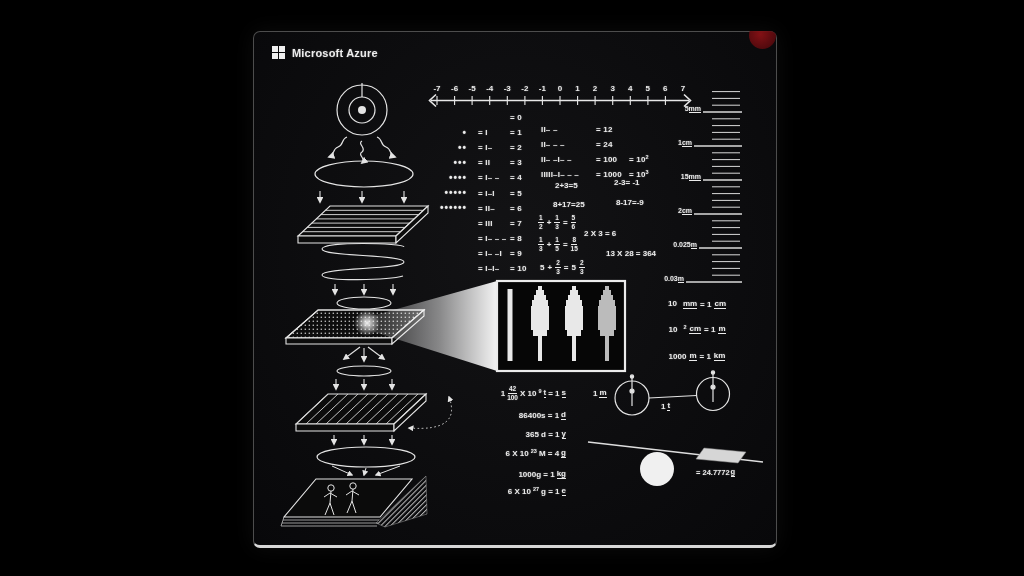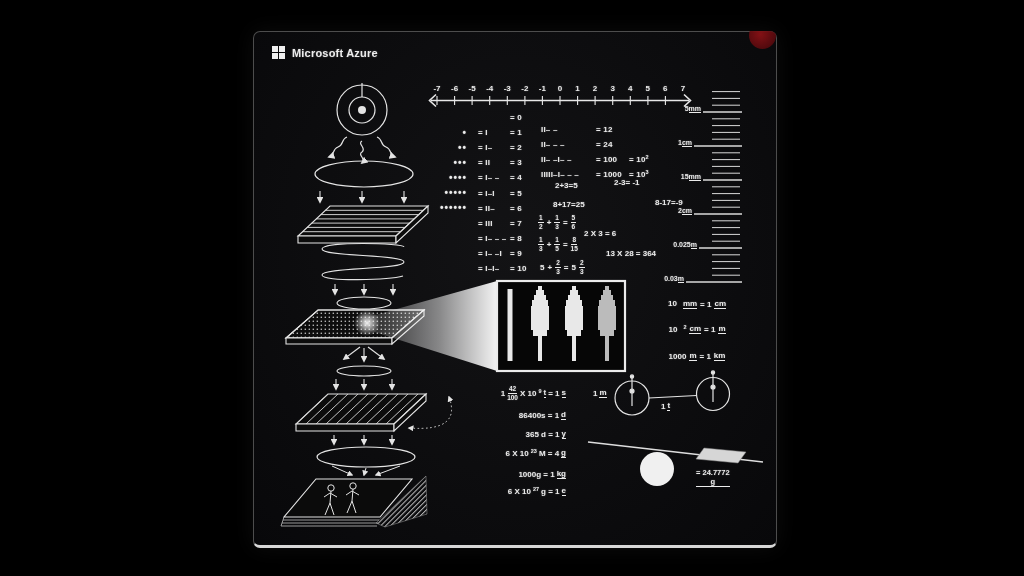--- a/index.html
+++ b/index.html
@@ -310,21 +310,21 @@
     <div class="xrow">
         <span>IIIII–I– – –</span>
         <span>= 1000</span>
         <span><span>= 10</span><span class="sup">3</span></span>
       </div>
   </div>
 
   <div class="t ar" style="left:555px;top:181px;">2+3=5</div>
   <div class="t ar" style="left:614px;top:178px;">2-3= -1</div>
   <div class="t ar" style="left:553px;top:200px;">8+17=25</div>
-  <div class="t ar" style="left:616px;top:198px;margin-left:39px;">8-17=-9</div>
+  <div class="t ar" style="left:616px;top:198px;">8-17=-9</div>
   <div class="t ar" style="left:584px;top:229px;">2 X 3 = 6</div>
   <div class="t ar" style="left:606px;top:249px;">13 X 28 = 364</div>
 
   <div class="t frline" style="left:538px;top:215px;">
     <span class="fr">
         <span class="fn">1</span>
         <span class="fd">2</span>
       </span>
     <span>+</span>
     <span class="fr">
@@ -438,18 +438,18 @@
 
   <div class="t plabel" style="left:593px;top:389px;">
       <span>1</span>
       <span class="un">m</span>
     </div>
   <div class="t plabel" style="left:661px;top:402px;">
       <span>1</span>
       <span class="un">t</span>
     </div>
 
-  <div class="t blabel" style="left:696px;top:468px;flex-direction:column;">
+  <div class="t blabel" style="left:696px;top:468px;">
       <span>= 24.7772</span>
       <span class="un">g</span>
     </div>
 
 </div>
 
 </body></html>

